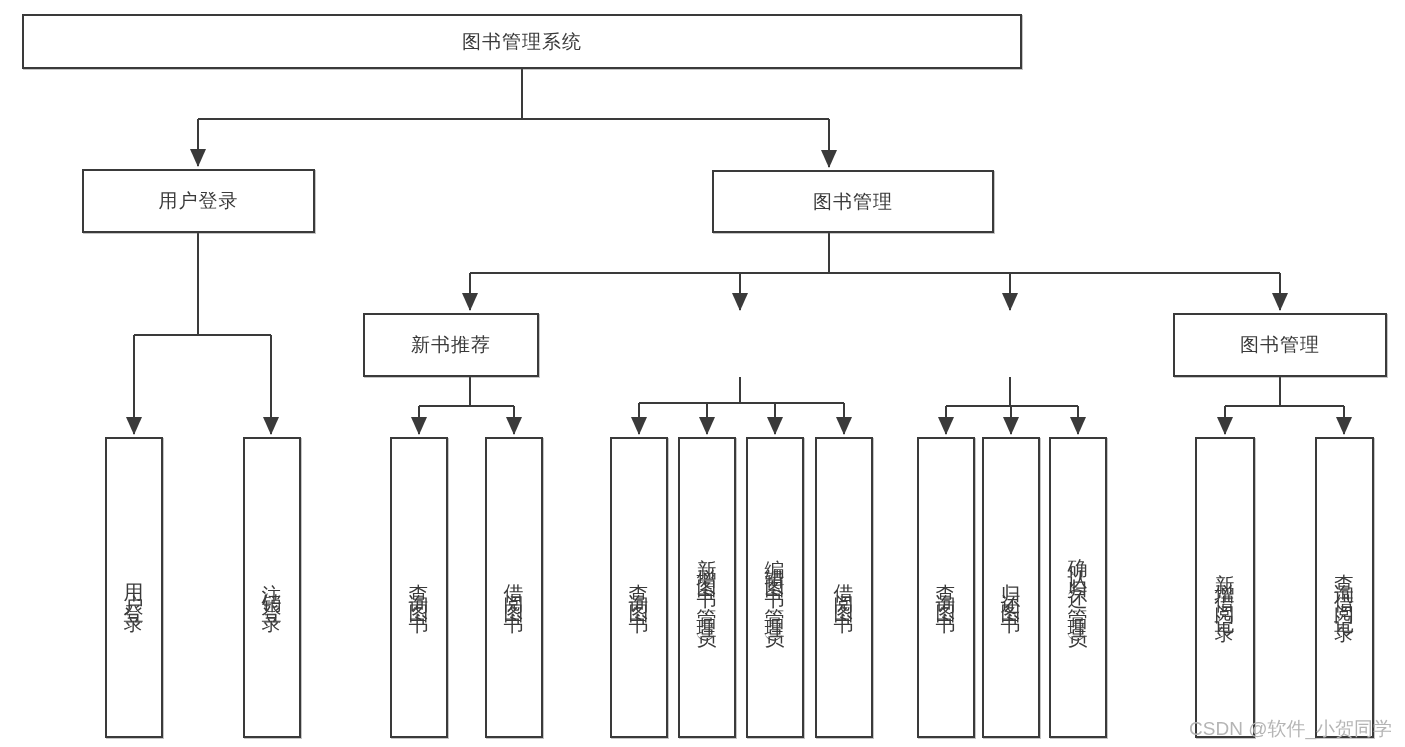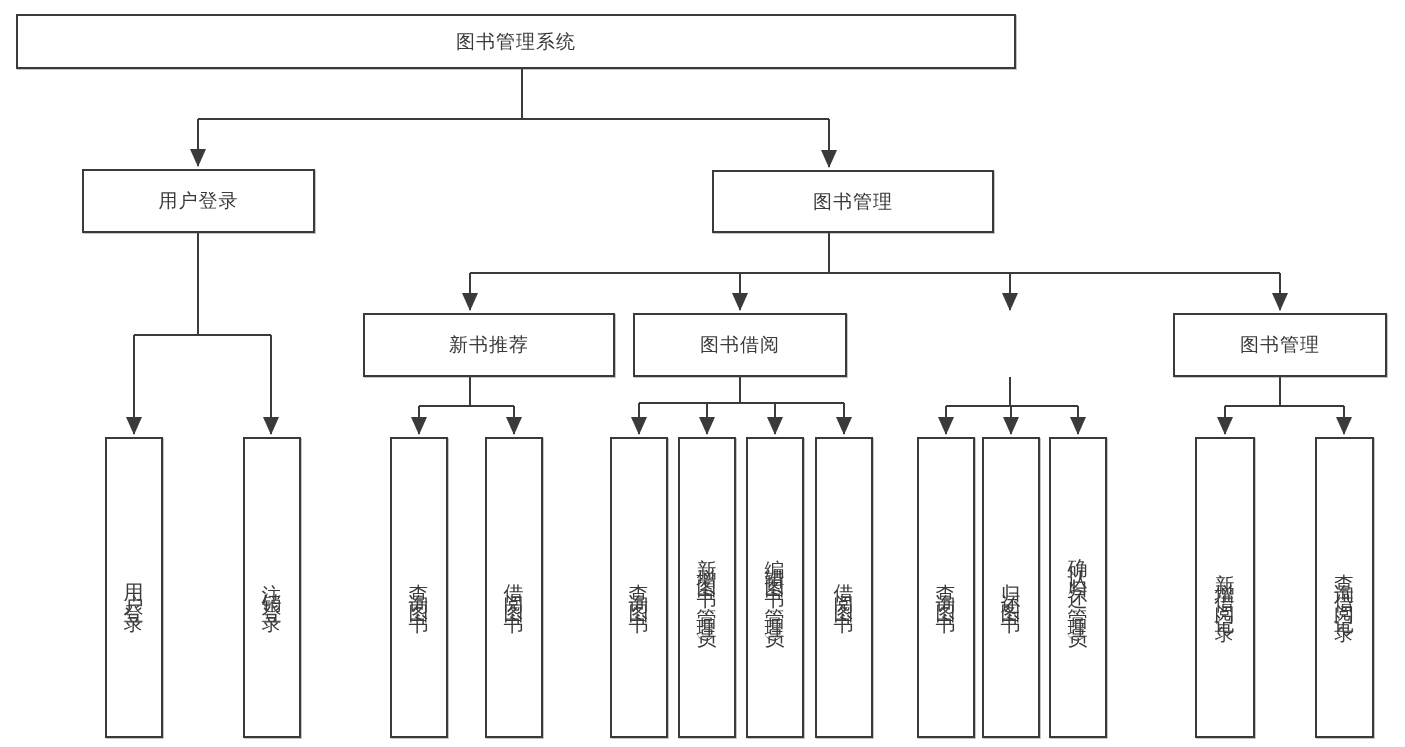--- a/index.html
+++ b/index.html
@@ -85,41 +85,41 @@
     <path d="M1010 377 V406 M946 406 H1078"></path>
     <path d="M946 406 V434" marker-end="url(#arrow)"></path>
     <path d="M1011 406 V434" marker-end="url(#arrow)"></path>
     <path d="M1078 406 V434" marker-end="url(#arrow)"></path>
 
     <path d="M1280 377 V406 M1225 406 H1344"></path>
     <path d="M1225 406 V434" marker-end="url(#arrow)"></path>
     <path d="M1344 406 V434" marker-end="url(#arrow)"></path>
   </svg>
 
-  <div class="node hnode" style="left:16px;top:14px;width:1000px;height:55px;">图书管理系统</div>
+  <div class="node hnode" style="left:22px;top:14px;width:1000px;height:55px;">图书管理系统</div>
 
   <div class="node hnode" style="left:82px;top:169px;width:233px;height:64px;">用户登录</div>
   <div class="node hnode" style="left:712px;top:170px;width:282px;height:63px;">图书管理</div>
 
-  <div class="node hnode" style="left:363px;top:313px;width:252px;height:64px;">新书推荐</div>
-  <div class="node hnode" style="left:633px;top:313px;width:214px;height:64px;">图书借阅</div>
+  <div class="node hnode" style="left:363px;top:313px;width:176px;height:64px;">新书推荐</div>
   <div class="node hnode" style="left:1173px;top:313px;width:214px;height:64px;">图书管理</div>
 
   <div class="node leaf" style="left:105px;top:437px;width:58px;height:301px;">用户登录</div>
   <div class="node leaf" style="left:243px;top:437px;width:58px;height:301px;">注销登录</div>
 
   <div class="node leaf" style="left:390px;top:437px;width:58px;height:301px;">查询图书</div>
   <div class="node leaf" style="left:485px;top:437px;width:58px;height:301px;">借阅图书</div>
 
   <div class="node leaf" style="left:610px;top:437px;width:58px;height:301px;">查询图书</div>
   <div class="node leaf" style="left:678px;top:437px;width:58px;height:301px;">新增图书（管理员）</div>
   <div class="node leaf" style="left:746px;top:437px;width:58px;height:301px;">编辑图书（管理员）</div>
   <div class="node leaf" style="left:815px;top:437px;width:58px;height:301px;">借阅图书</div>
 
   <div class="node leaf" style="left:917px;top:437px;width:58px;height:301px;">查询图书</div>
   <div class="node leaf" style="left:982px;top:437px;width:58px;height:301px;">归还图书</div>
   <div class="node leaf" style="left:1049px;top:437px;width:58px;height:301px;">确认归还（管理员）</div>
 
   <div class="node leaf" style="left:1195px;top:437px;width:60px;height:301px;">新增借阅记录</div>
   <div class="node leaf" style="left:1315px;top:437px;width:59px;height:301px;">查询借阅记录</div>
 
+  <div class="watermark">CSDN @软件_小贺同学</div>
 
 </div>
 
 </body></html>

